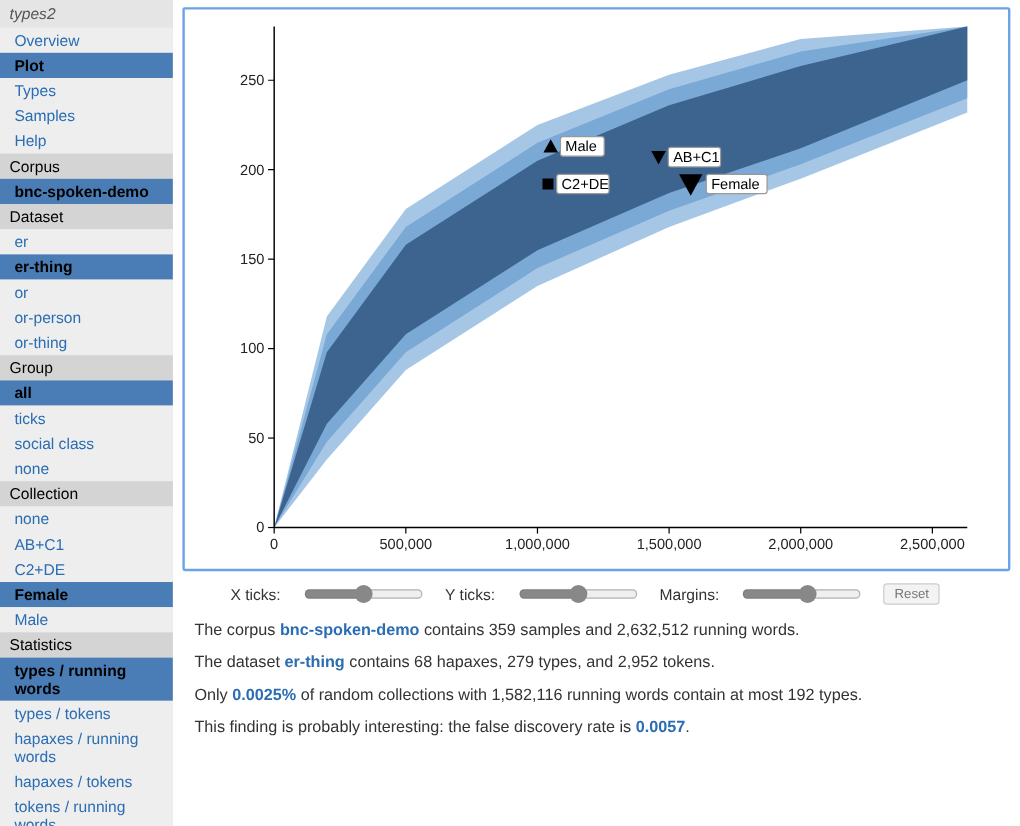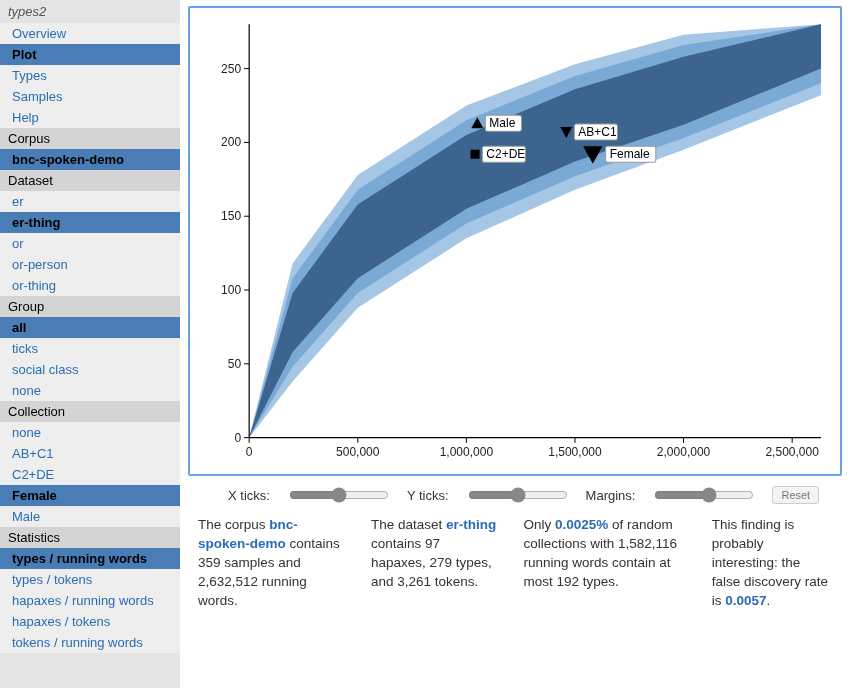--- a/index.html
+++ b/index.html
@@ -7,21 +7,21 @@
     font-family: "Segoe UI", "Helvetica Neue", Arial, sans-serif;
     font-size: 13px;
     color: #333;
     display: flex;
     width: 850px;
     height: 688px;
     overflow: hidden;
     background: #fff;
   }
   .sidebar {
-    width: 180px;
+    width: 144px;
     flex-shrink: 0;
     background: #e5e5e5;
     overflow-y: auto;
   }
   .sidebar .app-title {
     font-style: italic;
     color: #555;
     padding: 4px 8px;
     background: #e5e5e5;
   }
@@ -83,22 +83,22 @@
     border: 1px solid #ccc;
     border-radius: 3px;
     padding: 2px 8px;
     cursor: pointer;
   }
   .summary {
     padding: 8px 10px 0 10px;
     font-size: 13.5px;
     line-height: 1.4;
     display: flex;
-    flex-direction: row;
-    gap: 26px;
+    flex-direction: column;
+    gap: 8px;
   }
   .summary .link { color: #2a6db3; font-weight: 600; }
   .band { stroke: none; }
   .marker-label {
     fill: #000;
     font-size: 12px;
   }
   .label-box {
     fill: #fff;
     stroke: #999;
@@ -202,17 +202,17 @@
     </div>
     <div class="control-group">
       <label>Margins:</label>
       <input type="range" min="0" max="100" value="55" style="">
     </div>
     <button class="reset-btn">Reset</button>
   </div>
 
   <div class="summary">
     <p><span>The corpus </span><span class="link">bnc-spoken-demo</span><span> contains 359 samples and 2,632,512 running words.</span></p>
-    <p><span>The dataset </span><span class="link">er-thing</span><span> contains 97 hapaxes, 279 types, and 3,261 tokens.</span></p>
+    <p><span>The dataset </span><span class="link">er-thing</span><span> contains 68 hapaxes, 279 types, and 2,952 tokens.</span></p>
     <p><span>Only </span><span class="link">0.0025%</span><span> of random collections with 1,582,116 running words contain at most 192 types.</span></p>
     <p><span>This finding is probably interesting: the false discovery rate is </span><span class="link">0.0057</span><span>.</span></p>
   </div>
 </div>
 
 </body></html>

